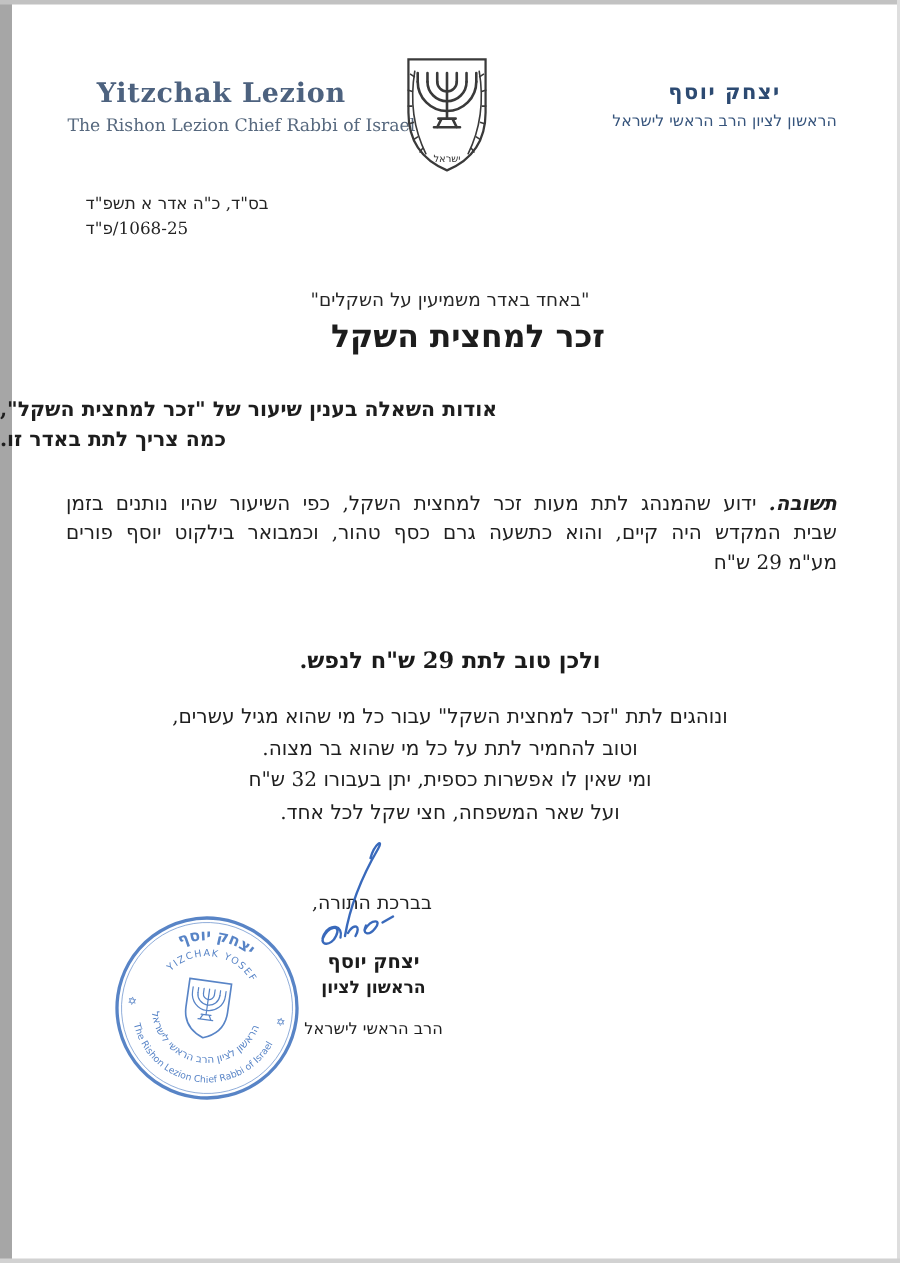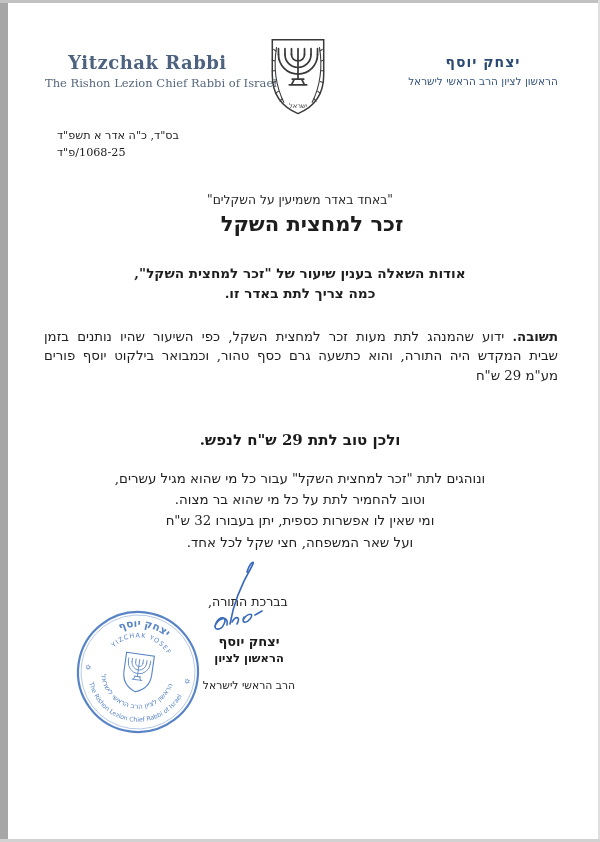--- a/index.html
+++ b/index.html
@@ -33,29 +33,29 @@
 
   
   .ref { left:57px; top:127px; direction:rtl; text-align:left; font-size:11.2px;
          line-height:17px; color:#242424; }
 
   
   .quote   { left:0; top:193px; width:600px; text-align:center; direction:rtl;
              font-size:12.3px; color:#262626; }
   .dtitle  { left:12px; top:211px; width:600px; text-align:center; direction:rtl;
              font-size:21px; font-weight:700; color:#1d1d1d; }
-  .question{ left:0; top:264px; width:600px; text-align:center; direction:rtl;
+  .question{ left:0; top:264px; width:600px; text-align:left; direction:rtl;
              font-size:13.6px; font-weight:600; line-height:19.5px; color:#1e1e1e; }
 
   
   .answer { left:44px; top:327px; width:514px; direction:rtl; font-size:13.3px;
             line-height:19.3px; color:#1f1f1f; }
   .answer .jl { text-align:justify; text-align-last:justify; white-space:nowrap; }
   .answer .ll { text-align:right; }
-  .answer .intro { font-weight:700; }
+  .answer .intro { font-weight:700;font-style:italic; }
 
   .boldline { left:0; top:431px; width:600px; text-align:center; direction:rtl;
               font-size:15px; font-weight:700; color:#1b1b1b; }
 
   .custom { left:0; top:468px; width:600px; text-align:center; direction:rtl;
             font-size:13.4px; line-height:21.2px; color:#1f1f1f; }
 
   
   .closing  { left:208px; top:594px; direction:rtl; font-size:12.6px; font-weight:400; color:#222; }
   .sigblock { left:193px; top:634px; width:112px; text-align:center; direction:rtl; color:#1c1c1c; }
@@ -74,21 +74,21 @@
 <body>
 
 <div class="frame">
 
   <div class="edge edge-left"></div>
   <div class="edge-top edge"></div>
   <div class="edge edge-right"></div>
   <div class="edge edge-bottom"></div>
 
   <div class="abs hdr-en">
-    <div class="nm">Yitzchak Rabbi</div>
+    <div class="nm">Yitzchak Lezion</div>
     <div class="tt">The Rishon Lezion Chief Rabbi of Israel</div>
   </div>
 
   <svg class="abs emblem" viewBox="-36 -42 72 84">
     <defs>
       <g id="menorah" fill="none" stroke-linecap="round">
         <path d="M0,-13 V8"></path>
         <path d="M-4.5,-9 A4.5,4.5 0 0 0 4.5,-9"></path>
         <path d="M-9,-9 A9,9 0 0 0 9,-9"></path>
         <path d="M-13.5,-9 A13.5,13.5 0 0 0 13.5,-9"></path>
@@ -121,21 +121,21 @@
 
   <div class="abs quote">"באחד באדר משמיעין על השקלים"</div>
   <div class="abs dtitle">זכר למחצית השקל</div>
   <div class="abs question">
     <div>אודות השאלה בענין שיעור של "זכר למחצית השקל",</div>
     <div>כמה צריך לתת באדר זו.</div>
   </div>
 
   <div class="abs answer">
     <div class="jl"><span class="intro">תשובה.</span> <span>ידוע שהמנהג לתת מעות זכר למחצית השקל, כפי השיעור שהיו נותנים בזמן</span></div>
-    <div class="jl">שבית המקדש היה התורה, והוא כתשעה גרם כסף טהור, וכמבואר בילקוט יוסף פורים</div>
+    <div class="jl">שבית המקדש היה קיים, והוא כתשעה גרם כסף טהור, וכמבואר בילקוט יוסף פורים</div>
     <div class="ll">מע"מ 29 ש"ח</div>
   </div>
 
   <div class="abs boldline">ולכן טוב לתת 29 ש"ח לנפש.</div>
 
   <div class="abs custom">
     <div>ונוהגים לתת "זכר למחצית השקל" עבור כל מי שהוא מגיל עשרים,</div>
     <div>וטוב להחמיר לתת על כל מי שהוא בר מצוה.</div>
     <div>ומי שאין לו אפשרות כספית, יתן בעבורו 32 ש"ח</div>
     <div>ועל שאר המשפחה, חצי שקל לכל אחד.</div>

